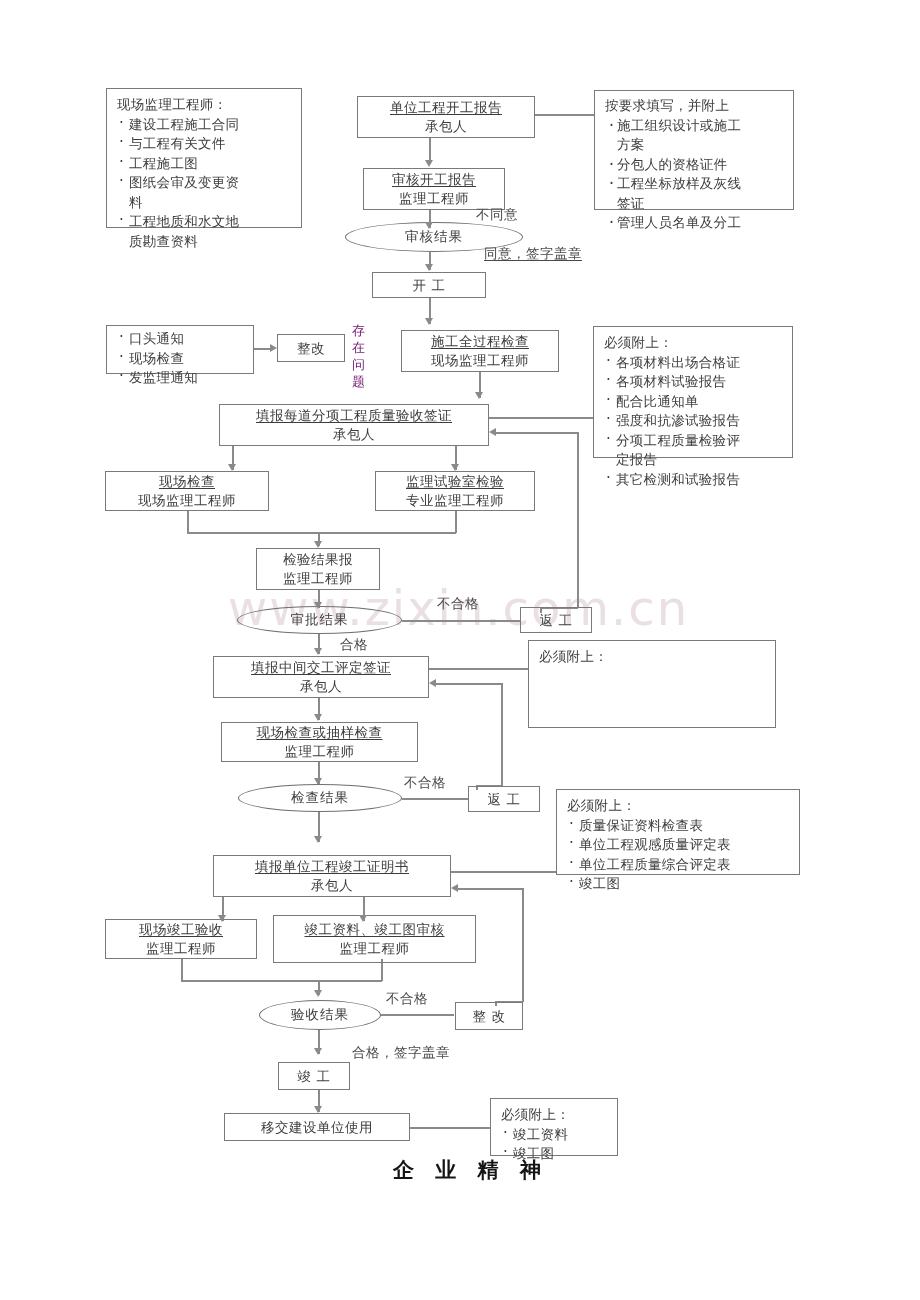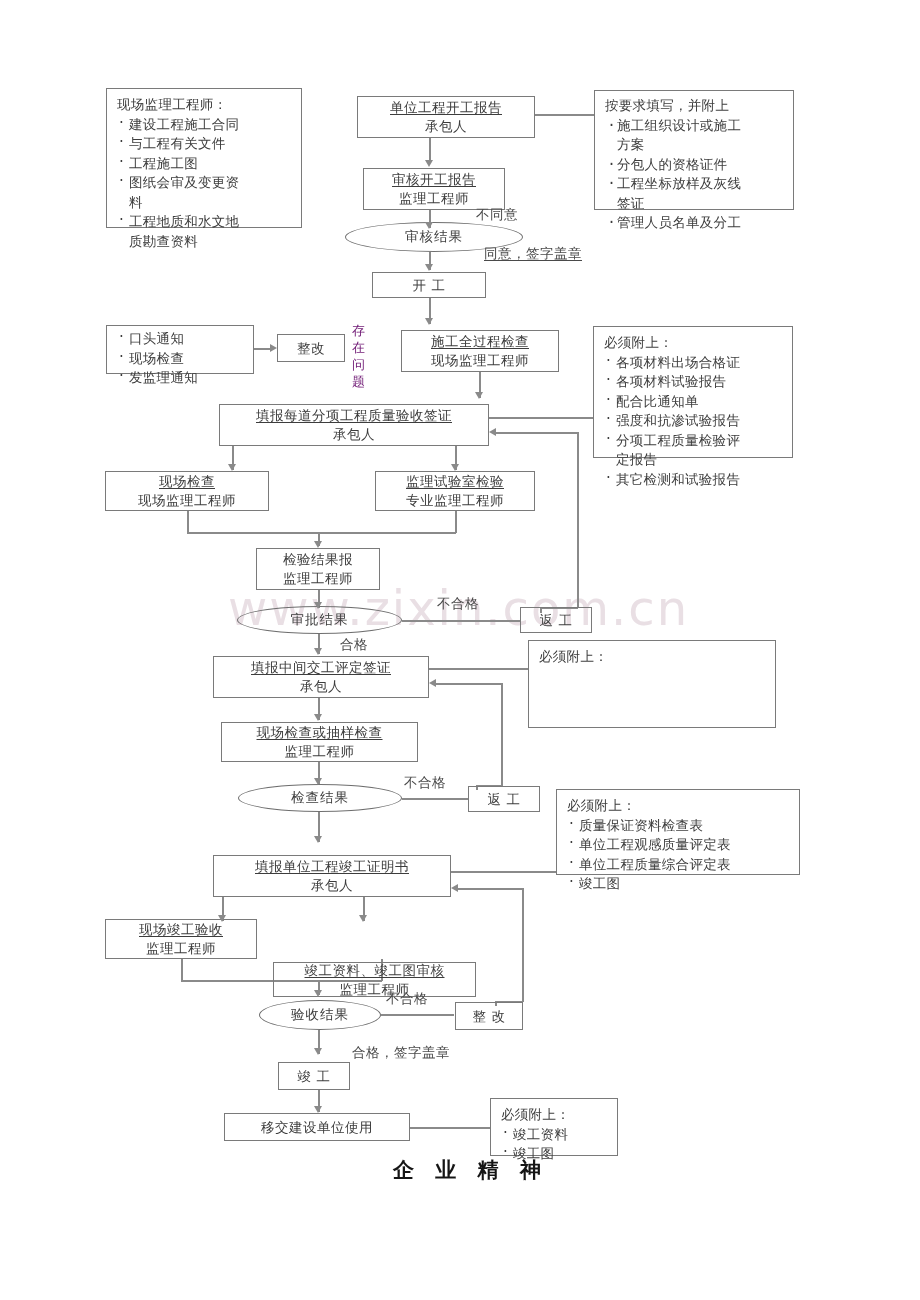--- a/index.html
+++ b/index.html
@@ -382,21 +382,21 @@
   <div class="vln" style="left:222px; top:897px; height:24px;"></div>
   <div class="arrow-d" style="left:218px; top:915px;"></div>
   <div class="vln" style="left:363px; top:897px; height:24px;"></div>
   <div class="arrow-d" style="left:359px; top:915px;"></div>
 
   <div class="node" style="left:105px; top:919px; width:152px; height:40px;">
     <span class="ul">现场竣工验收</span>
     <span>监理工程师</span>
   </div>
 
-  <div class="node" style="left:273px; top:962px; width:203px; height:35px;">
+  <div class="node" style="left:273px; top:915px; width:203px; height:48px;">
     <span class="ul">竣工资料、竣工图审核</span>
     <span>监理工程师</span>
   </div>
 
   <div class="vln" style="left:181px; top:959px; height:22px;"></div>
   <div class="vln" style="left:381px; top:959px; height:22px;"></div>
   <div class="hln" style="left:181px; top:980px; width:201px;"></div>
   <div class="vln" style="left:318px; top:980px; height:15px;"></div>
   <div class="arrow-d" style="left:314px; top:990px;"></div>
 

